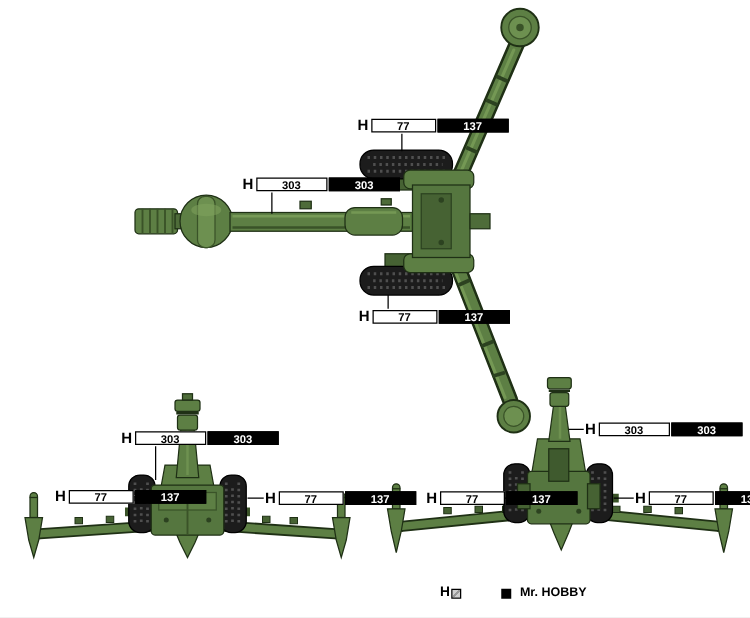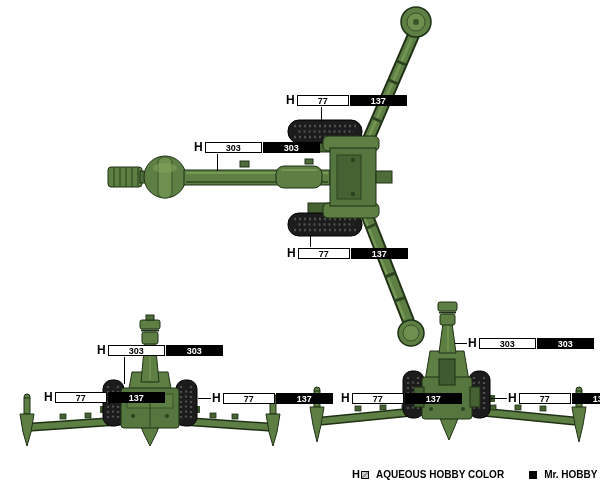--- a/index.html
+++ b/index.html
@@ -303,18 +303,17 @@
   </div>
   <div class="callout" style="left:508px;top:392px">
     <span class="cH">H</span>
     <span class="cbox cwhite">77</span>
     <span class="cbox cblack">137</span>
   </div>
 
   <div class="legend">
     <span class="cH">H</span>
     <span class="lg-box-open"></span>
-    <span>AQUEOUS HOBBY COLOR</span>
     <span class="lg-box-solid"></span>
     <span>Mr. HOBBY</span>
   </div>
 
 </div>
 
 </body></html>

